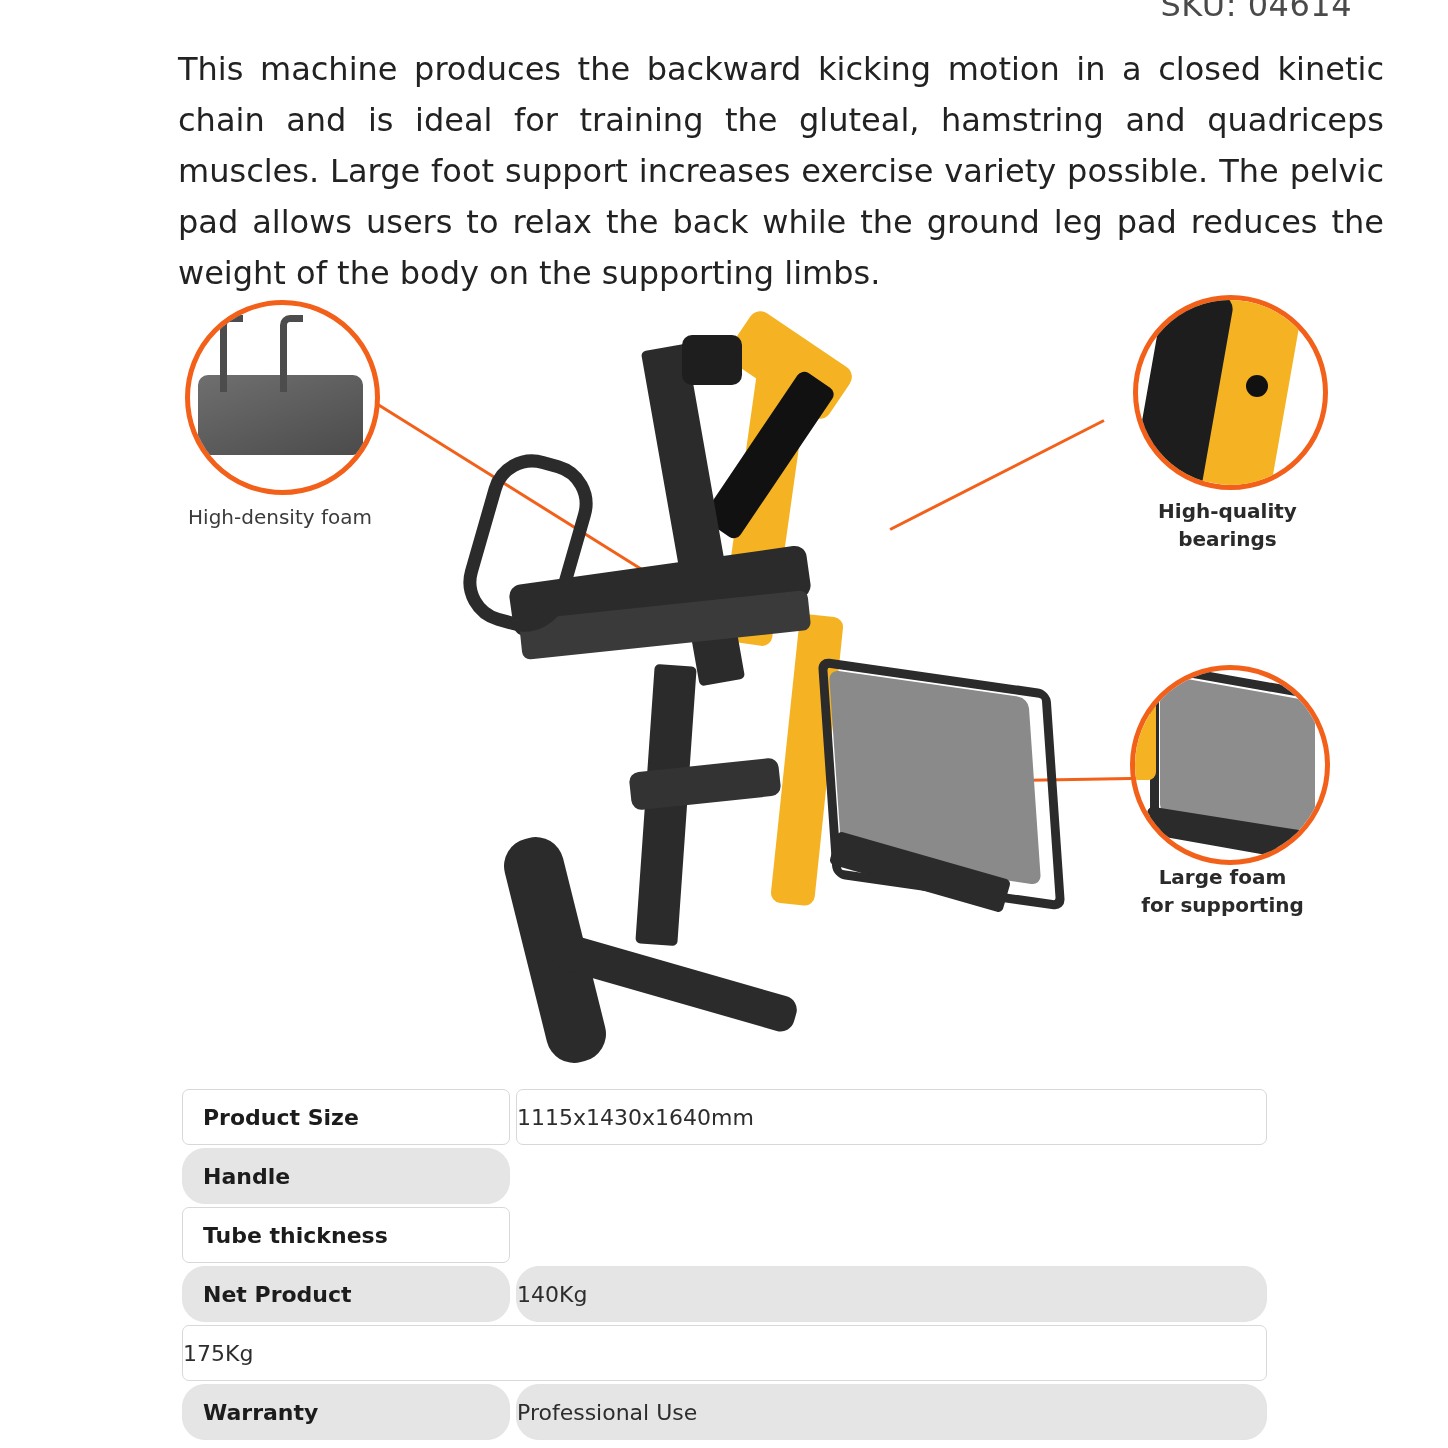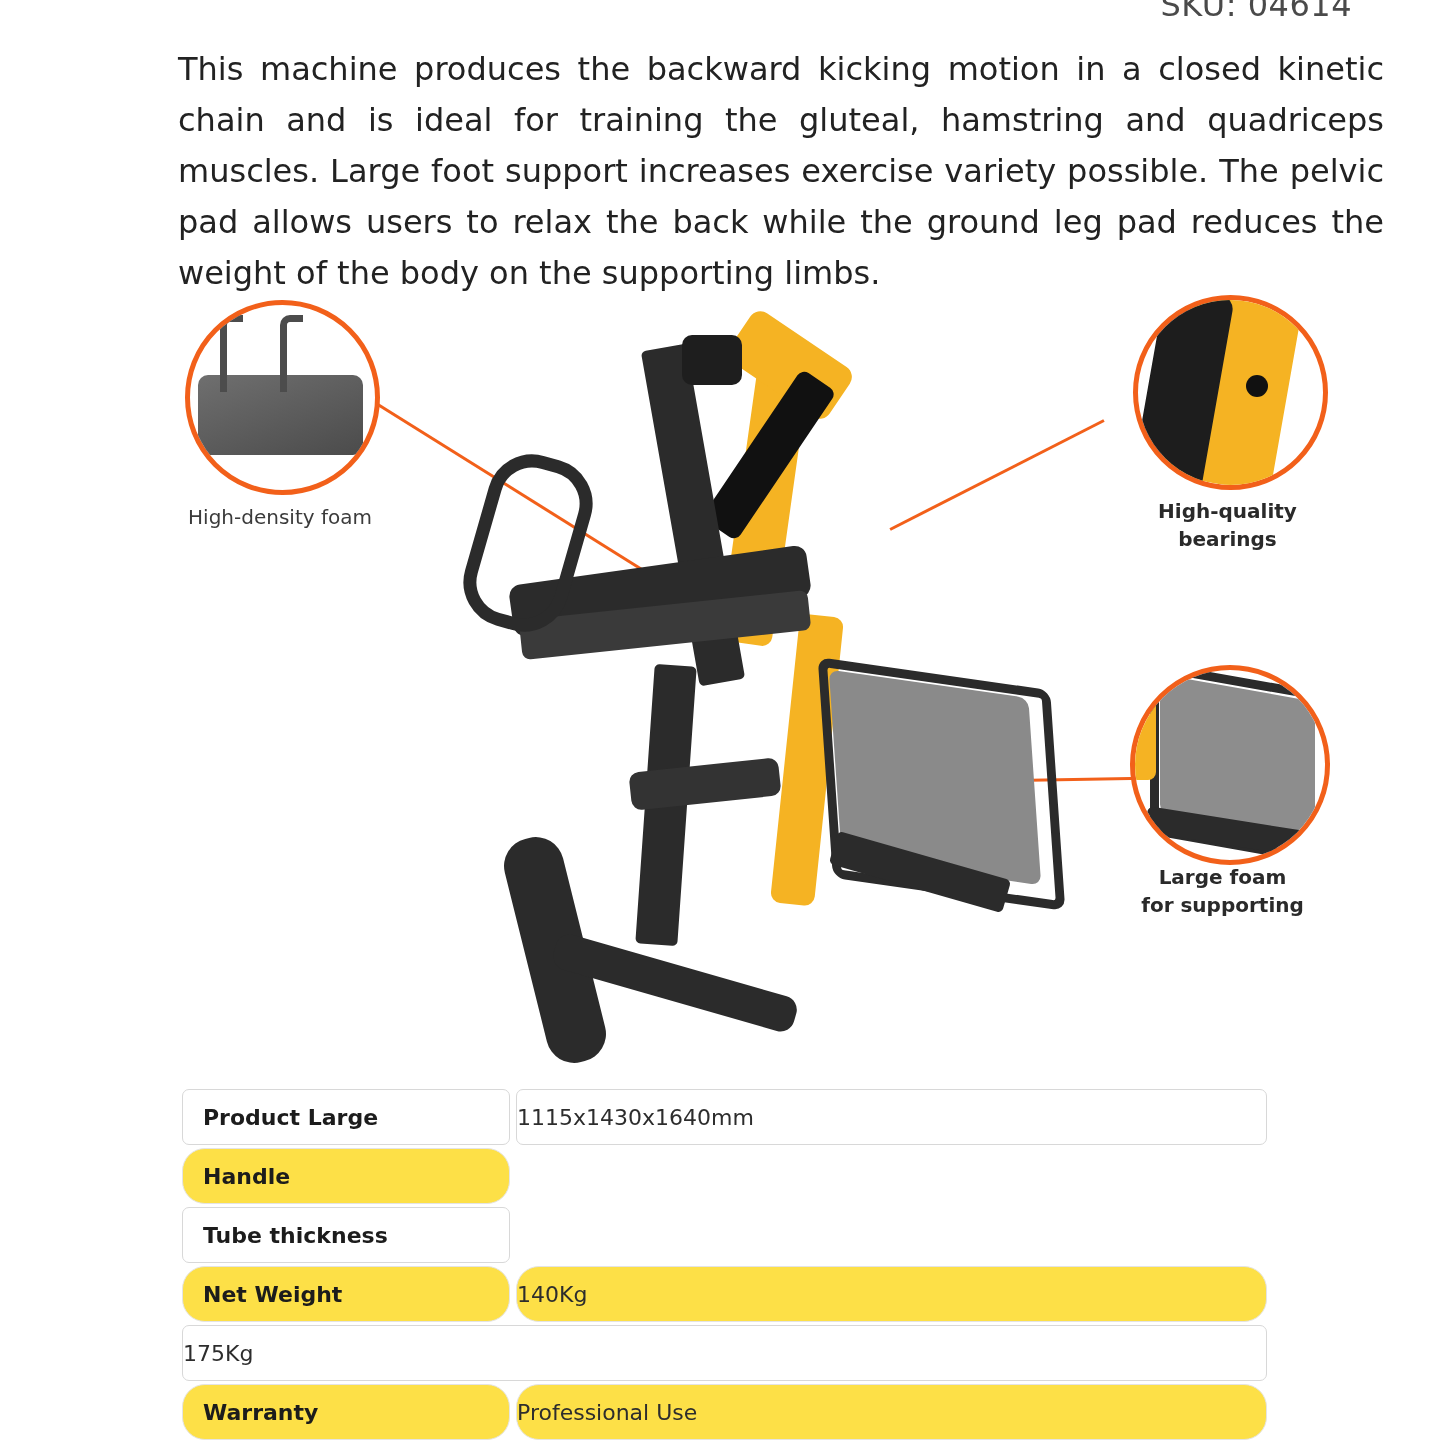--- a/index.html
+++ b/index.html
@@ -137,21 +137,21 @@
     padding-left: 20px;
     font-weight: bold;
     color: #1c1c1c;
     margin-right: 6px;
   }
   .spec-val {
     flex: 1;
     color: #2d2d2d;
   }
   .row-alt .spec-key, .row-alt .spec-val {
-    background: #fde047;
+    background: #e5e5e5;
     border-color: #e4e4e4;
     border-radius: 23px;
   }
 </style>
 </head>
 <body>
 
 <div class="page">
 
   <div class="sku">SKU: 04614</div>
@@ -215,31 +215,31 @@
     </div>
     <div class="callout-label bold" style="left:1090px; top:588px; width:265px;">
       <div>Large foam</div>
       <div>for supporting</div>
     </div>
 
   </div>
 
   <div class="spec-table">
     <div class="spec-row">
-      <div class="spec-key">Product Large</div>
+      <div class="spec-key">Product Size</div>
       <div class="spec-val">1115x1430x1640mm</div>
     </div>
     <div class="spec-row row-alt">
       <div class="spec-key">Handle</div>
     </div>
     <div class="spec-row">
       <div class="spec-key">Tube thickness</div>
     </div>
     <div class="spec-row row-alt">
-      <div class="spec-key">Net Weight</div>
+      <div class="spec-key">Net Product</div>
       <div class="spec-val">140Kg</div>
     </div>
     <div class="spec-row">
       <div class="spec-val">175Kg</div>
     </div>
     <div class="spec-row row-alt">
       <div class="spec-key">Warranty</div>
       <div class="spec-val">Professional Use</div>
     </div>
   </div>

